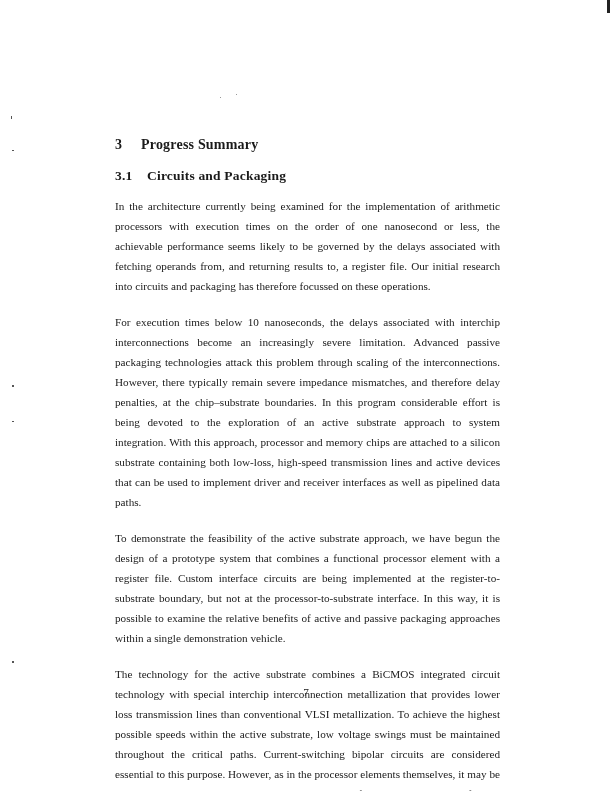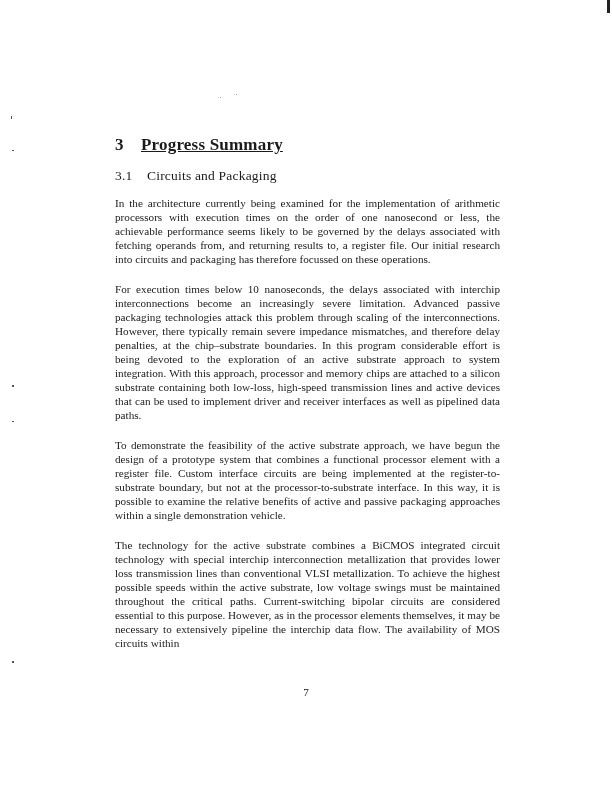--- a/index.html
+++ b/index.html
@@ -3,37 +3,37 @@
   <meta charset="utf-8">
   <style>
     html, body { margin: 0; padding: 0; }
     body {
       width: 612px; height: 791px; background: #ffffff; position: relative; overflow: hidden;
       font-family: "DejaVu Serif", "Liberation Serif", serif; color: #1a1a1a;
     }
     .page { position: absolute; left: 0; top: 0; width: 612px; height: 791px; }
     .content { position: absolute; left: 115px; top: 133px; width: 385px; }
     .h1 {
-      font-family: "Liberation Serif", serif; font-weight: bold; font-size: 17px;
-      margin: 0; height: 24px; line-height: 24px; letter-spacing: 0.2px; text-decoration: underline;
+      font-family: "Liberation Serif", serif; font-weight: bold; font-size: 14px;
+      margin: 0; height: 24px; line-height: 24px; letter-spacing: 0.2px;
     }
     .h1 .num { display: inline-block; width: 26px; }
     .h2 {
-      font-family: "Liberation Serif", serif; font-weight: normal; font-size: 13.5px;
+      font-family: "Liberation Serif", serif; font-weight: bold; font-size: 13.5px;
       margin: 8px 0 0 0; height: 22px; line-height: 22px; letter-spacing: 0.2px;
     }
     .h2 .num { display: inline-block; width: 32px; }
     .h3 {
       font-family: "Liberation Serif", serif; font-weight: bold; font-size: 11.6px;
       margin: 4px 0 0 0; height: 22px; line-height: 22px; letter-spacing: 0.2px;
     }
     .h3 .num { display: inline-block; width: 40px; }
     .h3 .author { font-weight: normal; margin-left: 14px; }
     .para {
-      font-family: "Liberation Serif", serif; font-size: 11.2px; line-height: 14px;
+      font-family: "Liberation Serif", serif; font-size: 11.2px; line-height: 20px;
       text-align: justify; margin: 0; hyphens: manual;
     }
     .para + .para { margin-top: 16px; }
     .p-first { margin-top: 9px !important; }
     .page-number {
       position: absolute; left: 0; width: 612px; top: 686px; text-align: center;
       font-family: "Liberation Serif", serif; font-size: 11.2px;
     }
     .speck { position: absolute; background: #555; }
   </style>

